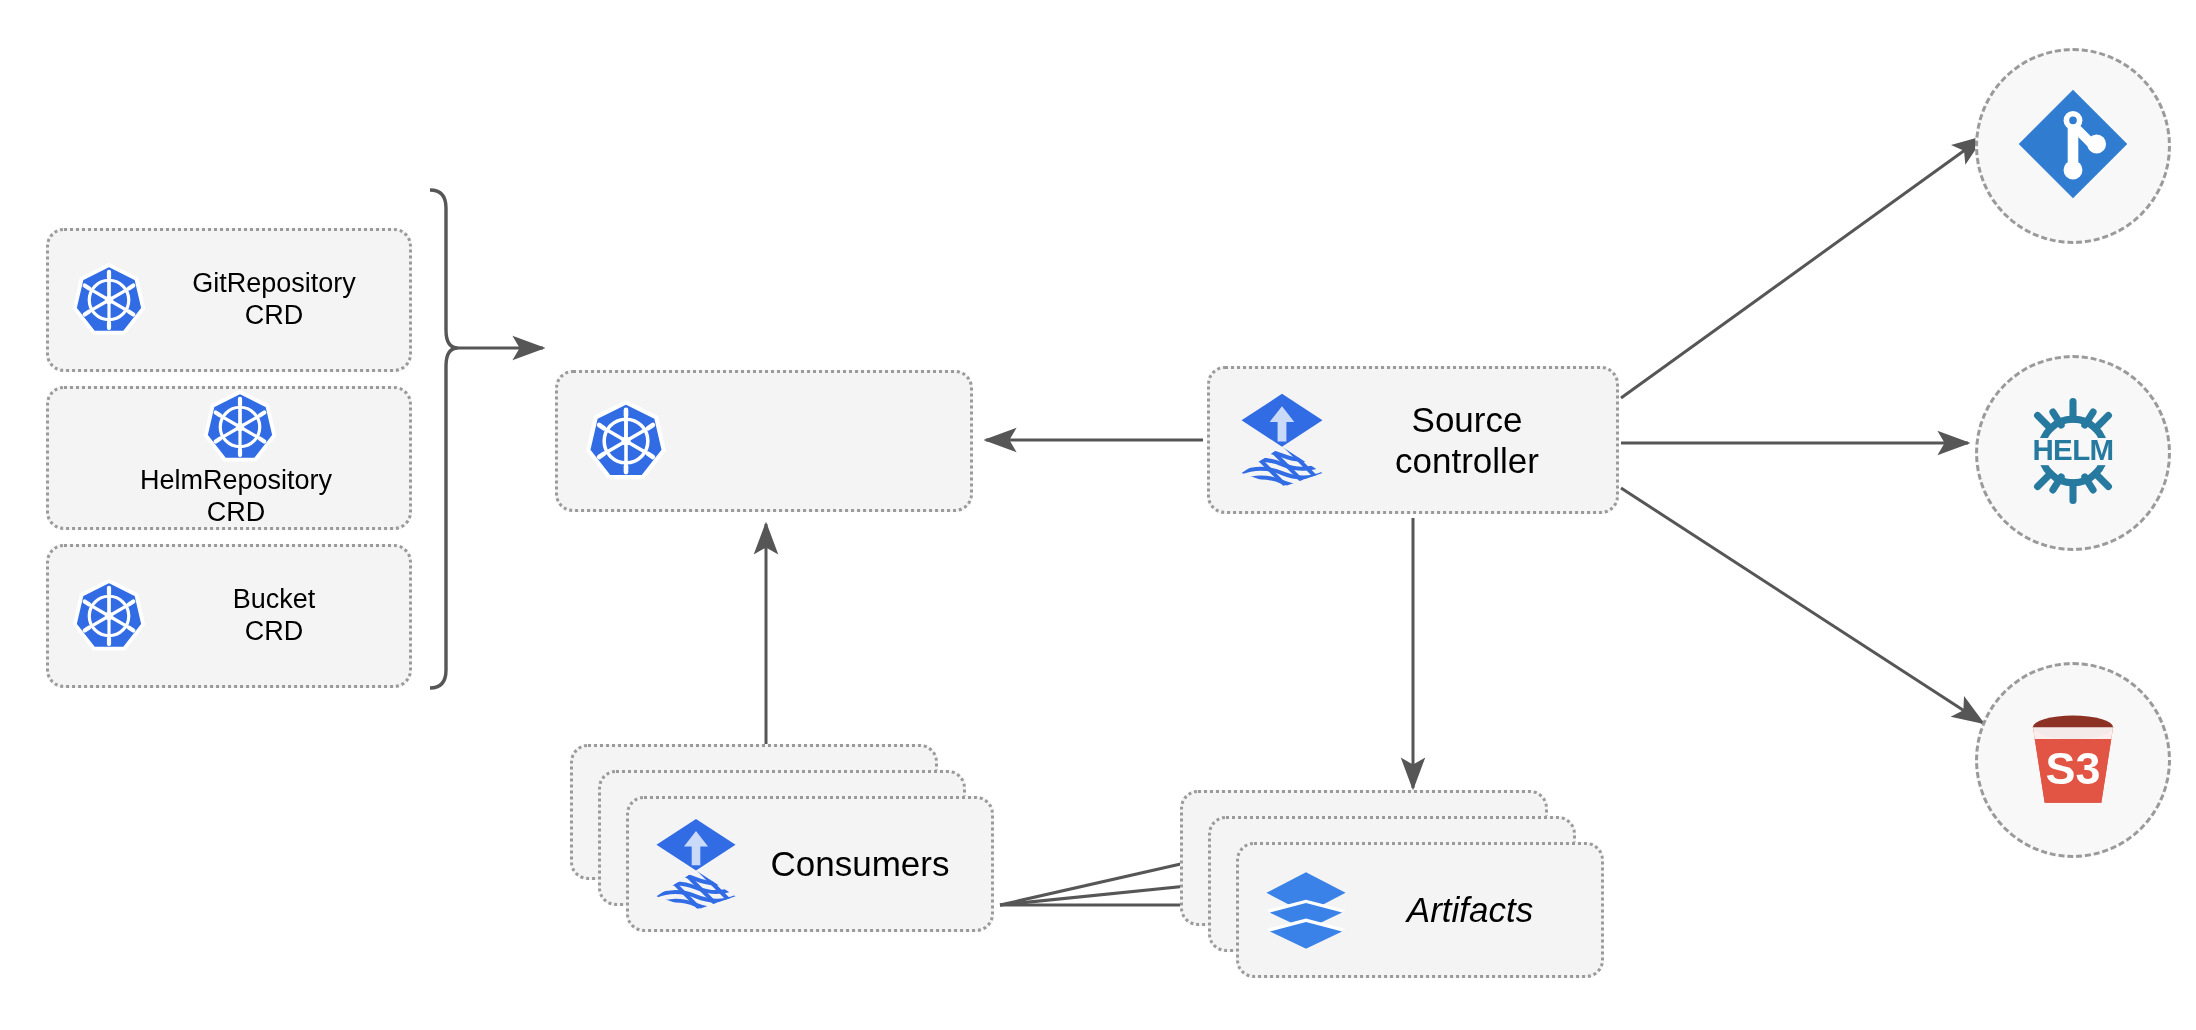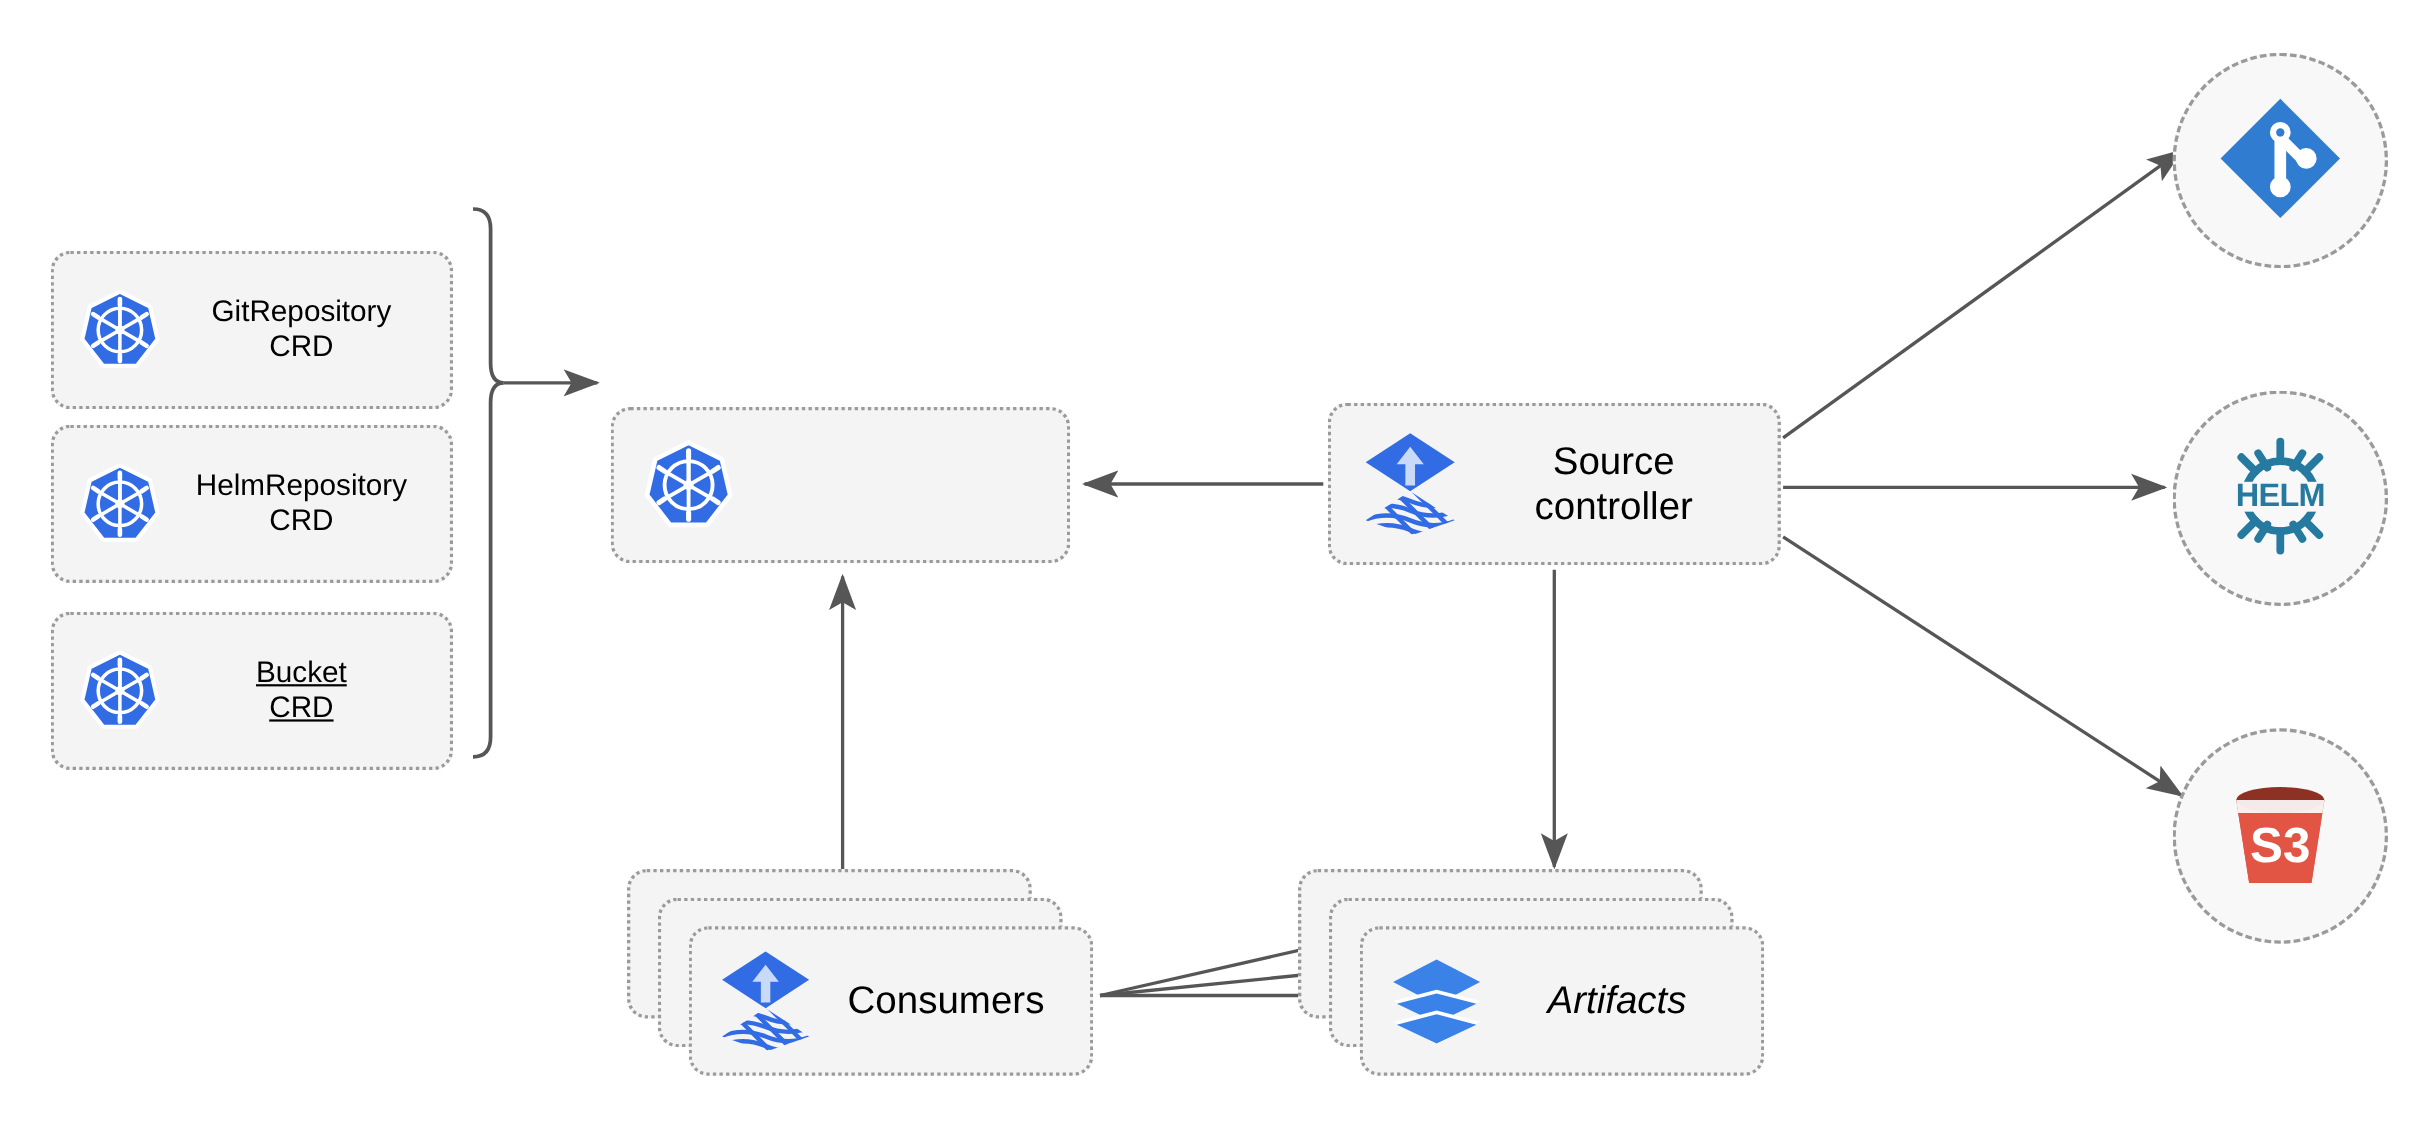--- a/index.html
+++ b/index.html
@@ -44,22 +44,22 @@
   
   .crd-box {
     left: 46px;
     width: 366px;
     height: 144px;
     padding-left: 22px;
   }
   .crd-box .icon-slot { width: 76px; height: 76px; }
   .crd-box .label { font-size: 27px; }
   #crd-git    { top: 228px; }
-  #crd-helm   { top: 386px; }
-  #crd-bucket { top: 556px; text-decoration: underline; }
+  #crd-helm   { top: 386px; flex-direction: column; }
+  #crd-bucket { top: 544px; }
 
   
   #k8s-api {
     left: 555px; top: 370px;
     width: 418px; height: 142px;
     padding-left: 26px;
   }
   #k8s-api .icon-slot { width: 84px; height: 84px; }
   #k8s-api .label { font-size: 35px; text-align: center; }
 
@@ -88,21 +88,21 @@
   .stack .sheet.s3 {
     left: 56px; top: 52px; z-index: 3;
     display: flex; align-items: center; padding-left: 24px;
   }
   .stack .sheet.s3 .icon-slot { flex: 0 0 auto; width: 86px; height: 90px;
        display:flex; align-items:center; justify-content:center; }
   .stack .sheet.s3 .label {
     flex: 1 1 auto; text-align: center; font-size: 35px;
     color: #000; padding-right: 10px;
   }
-  #consumers-stack { left: 570px; top: 790px; width: 430px; height: 200px; }
+  #consumers-stack { left: 570px; top: 744px; width: 430px; height: 200px; }
   #artifacts-stack { left: 1180px; top: 790px; width: 430px; height: 200px; font-style: italic; }
 
   
   .circle-node {
     position: absolute;
     width: 196px; height: 196px;
     border-radius: 50%;
     background: #f8f8f8;
     border: 3px dashed #9a9a9a;
     display: flex; align-items: center; justify-content: center;

